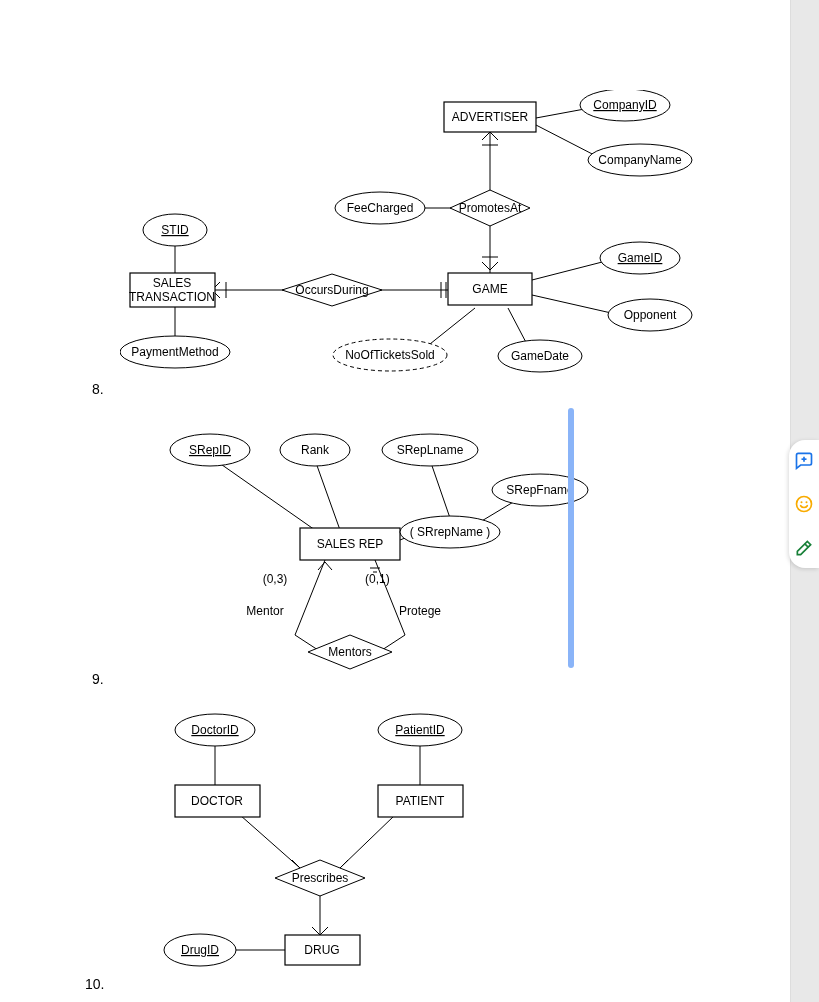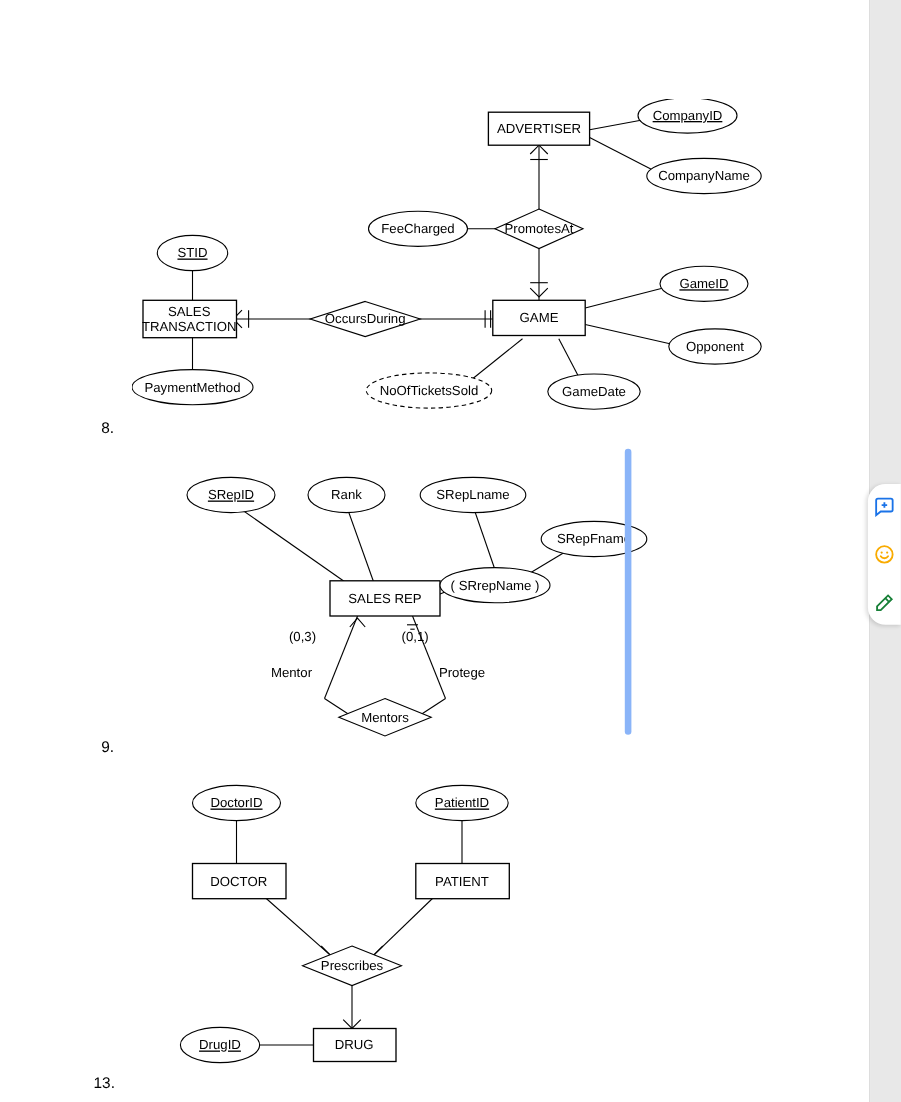--- a/index.html
+++ b/index.html
@@ -67,21 +67,21 @@
   .tool-icon svg { position: static; }
 </style>
 </head>
 <body>
 
 <div class="page-wrap">
   <div class="paper">
 
     <div class="num" style="left:92px; top:381px;">8.</div>
     <div class="num" style="left:92px; top:671px;">9.</div>
-    <div class="num" style="left:85px; top:976px;">13.</div>
+    <div class="num" style="left:85px; top:976px;">10.</div>
 
     <svg style="left:120px; top:90px;" width="620" height="300" viewBox="0 0 620 300">
 
       <line class="ln" x1="370" y1="42" x2="370" y2="115"></line>
       <line class="ln" x1="416" y1="28" x2="470" y2="18"></line>
       <line class="ln" x1="416" y1="35" x2="480" y2="68"></line>
       <line class="ln" x1="300" y1="118" x2="335" y2="118"></line>
       <line class="ln" x1="370" y1="134" x2="370" y2="188"></line>
 
       <path class="ln" d="M362 50 L370 42 L378 50"></path>

